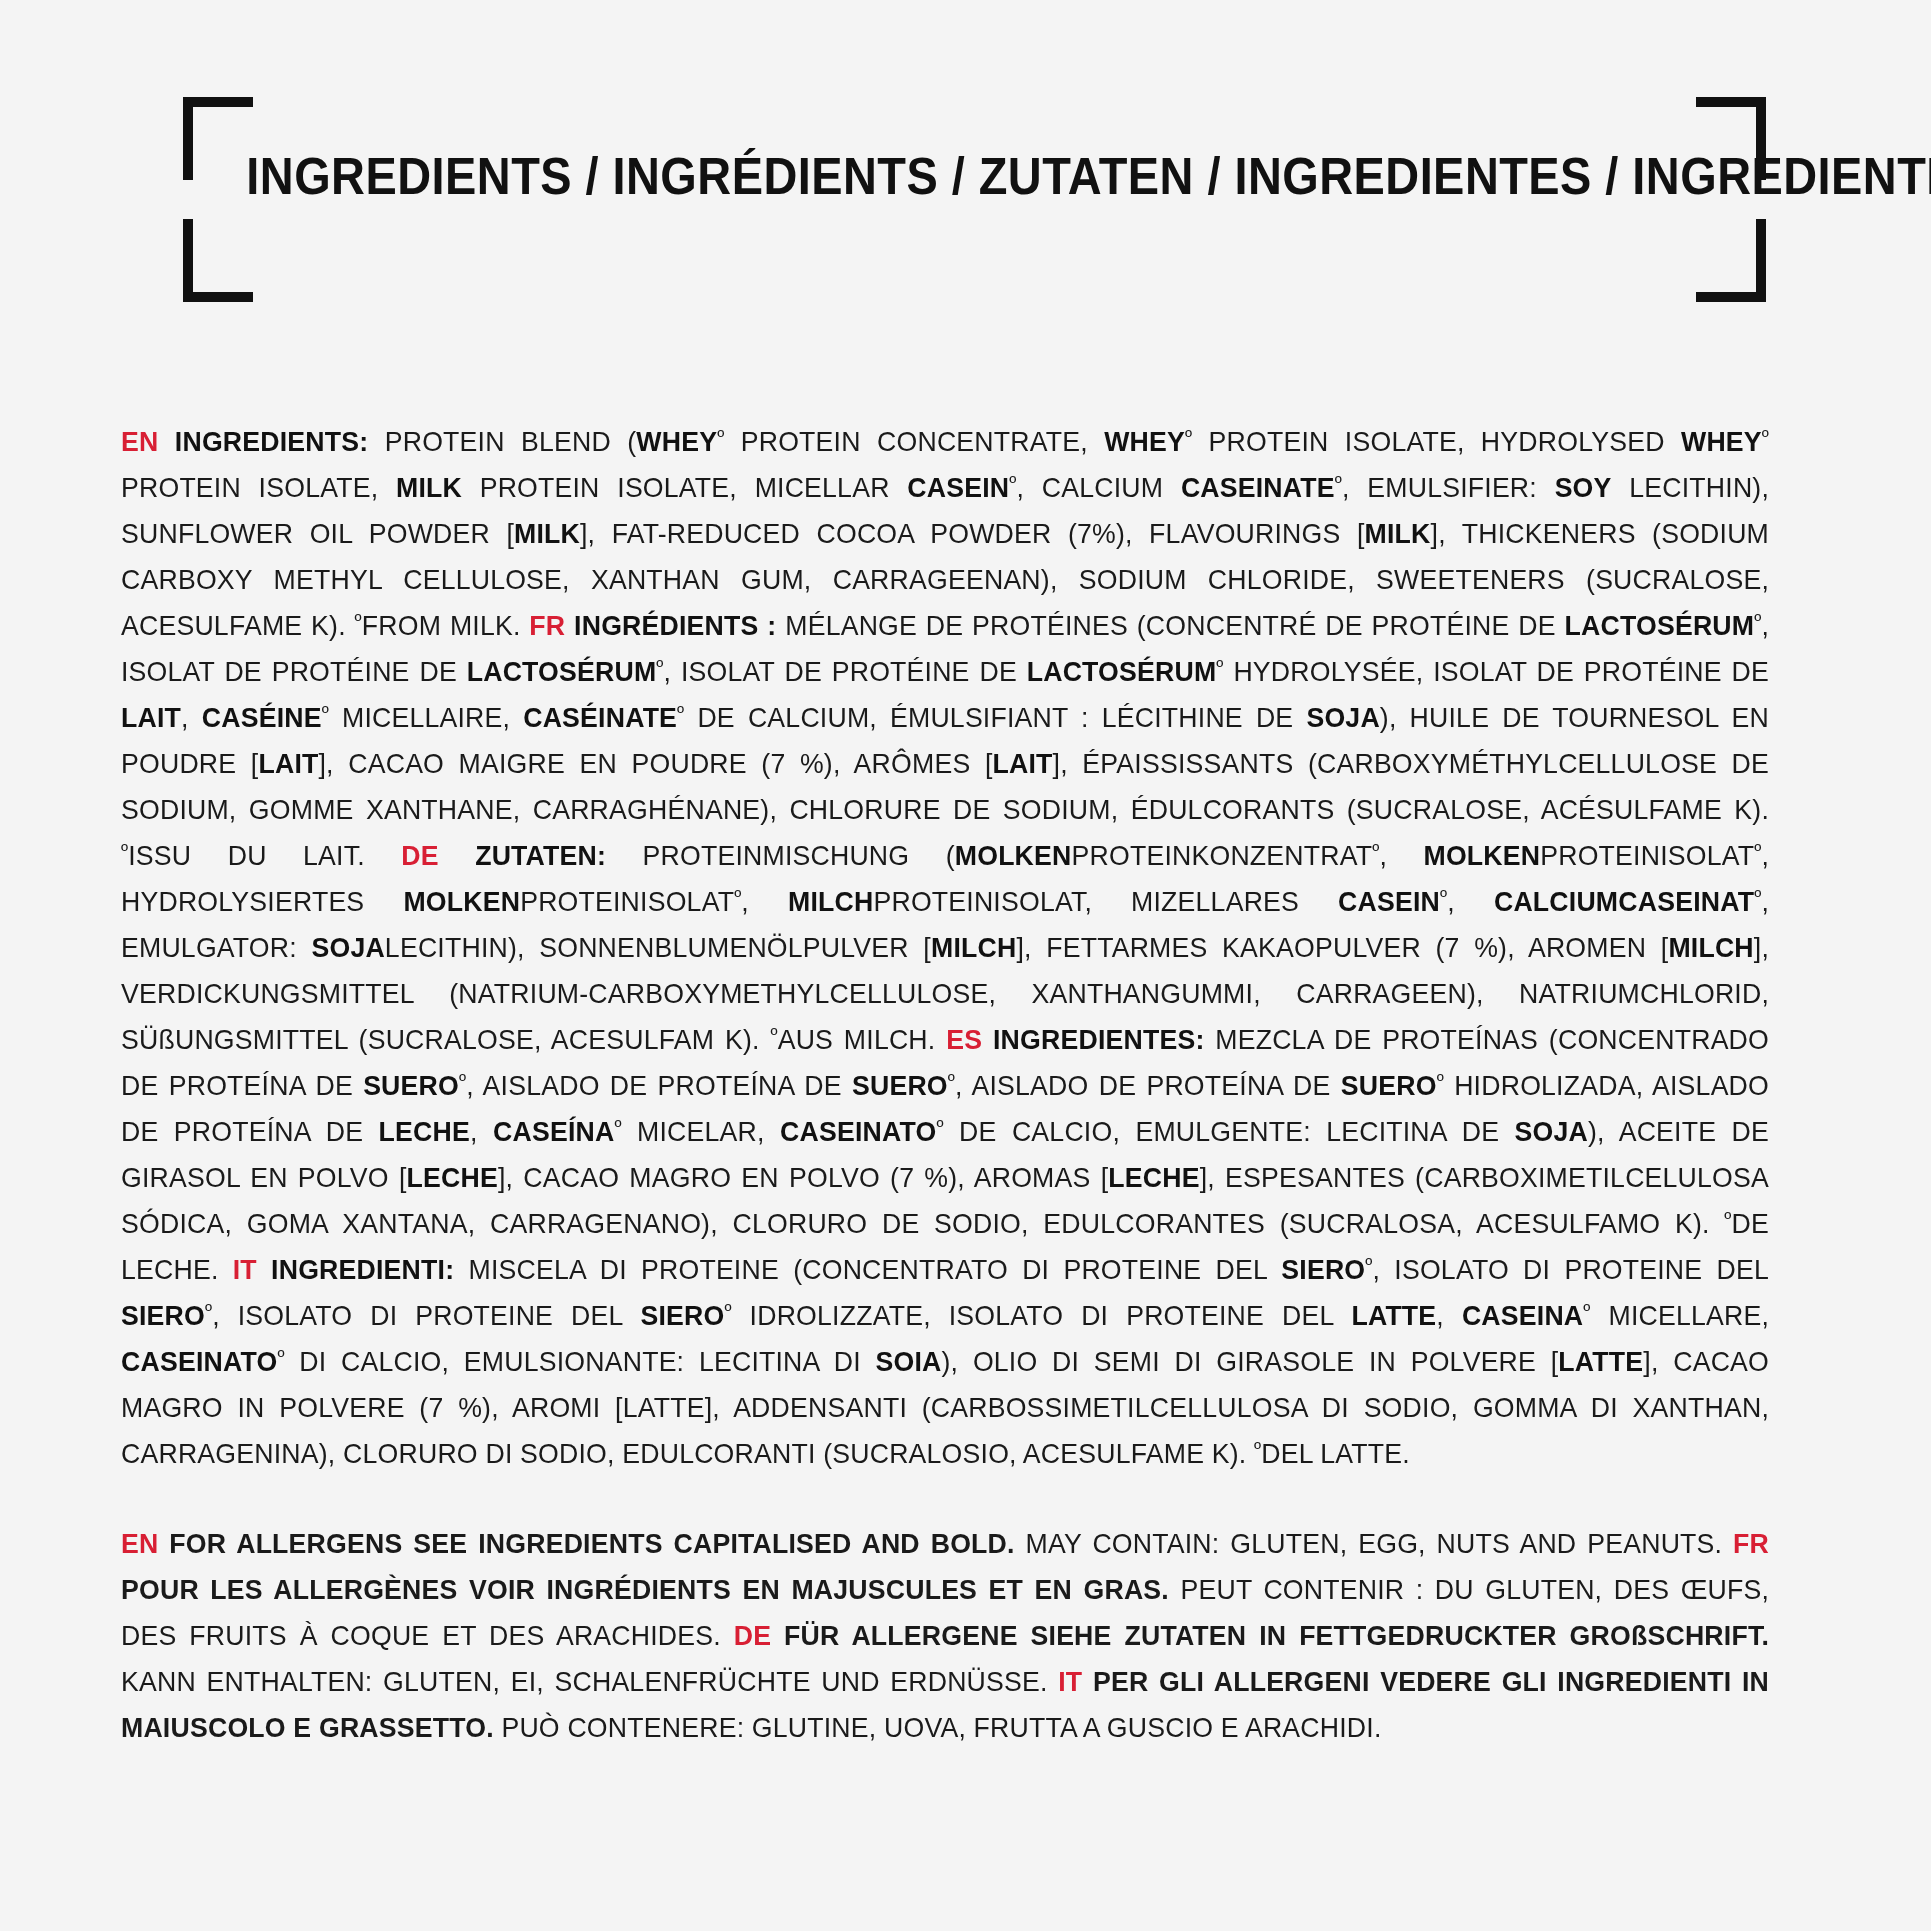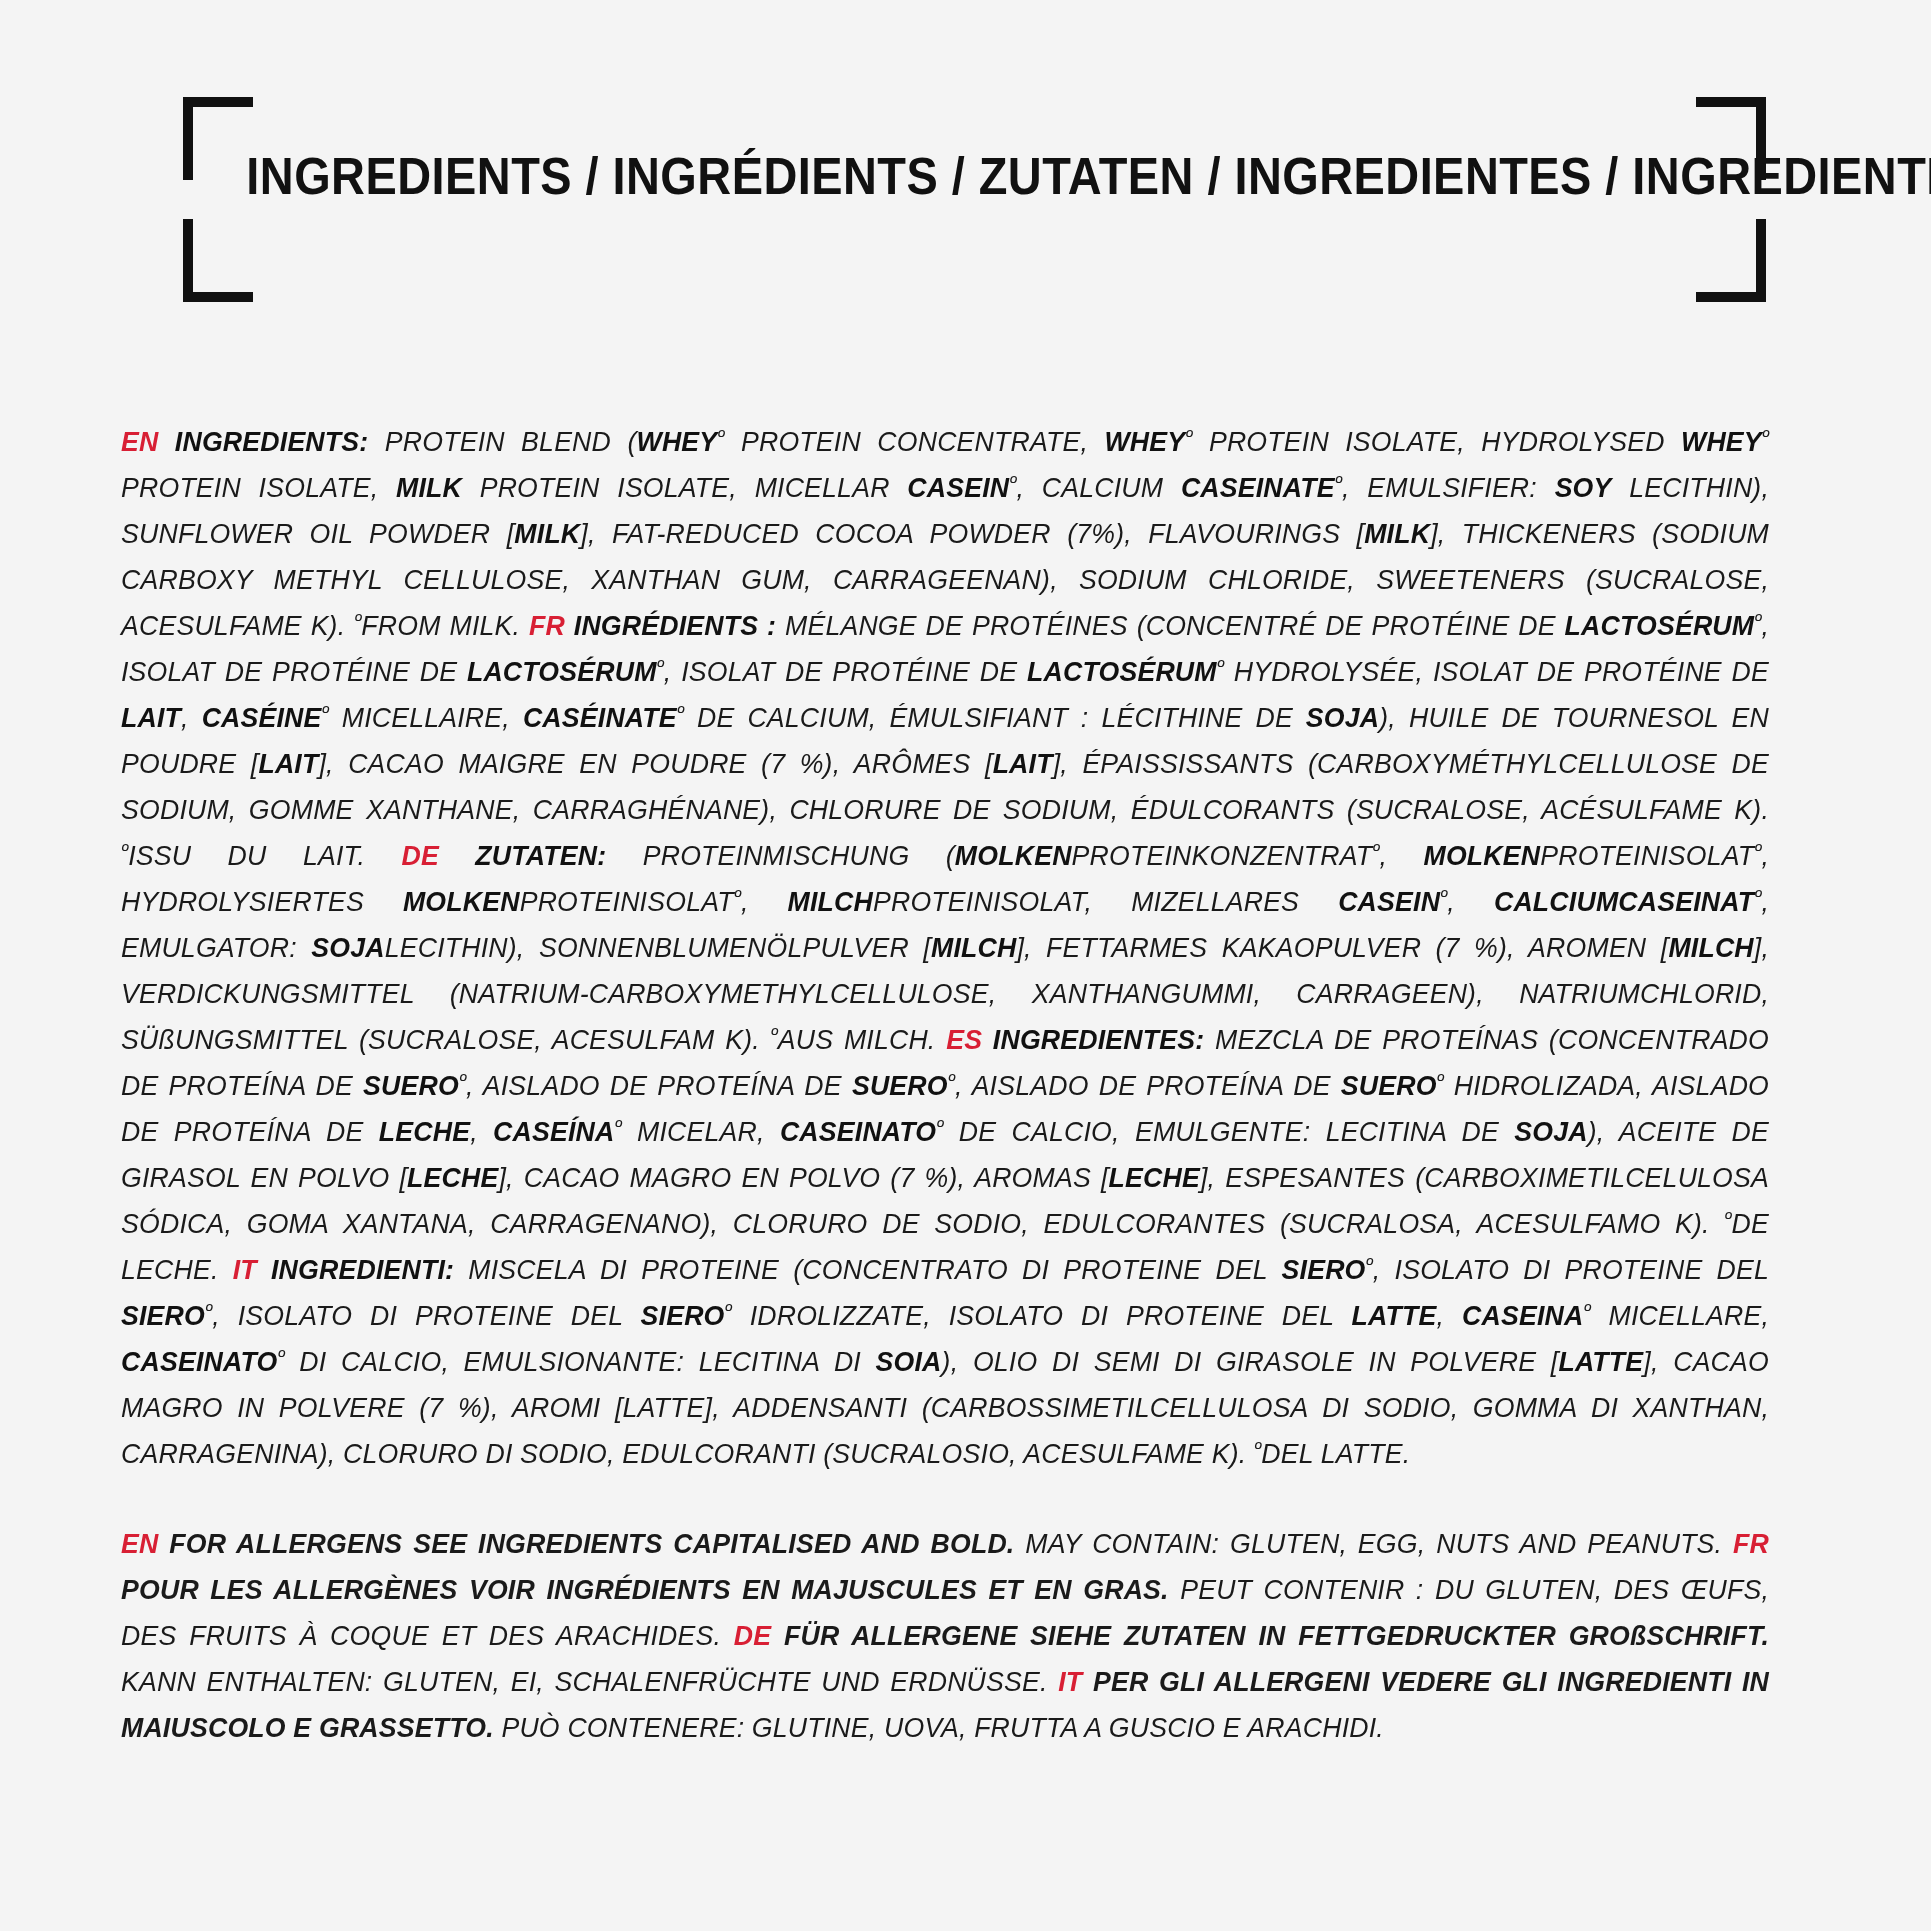--- a/index.html
+++ b/index.html
@@ -56,21 +56,20 @@
     transform: scaleX(0.92);
     white-space: nowrap;
   }
 
   
   .content {
     position: absolute;
     left: 121px;
     top: 391px;
     width: 1699px;
-    font-style: italic;
   }
   .para {
     font-family: "Liberation Sans", sans-serif;
     font-size: 27.5px;
     line-height: 46px;
     letter-spacing: 0.2px;
     color: #1a1a1a;
     text-align: justify;
     text-justify: inter-word;
     transform: scaleX(0.97);

